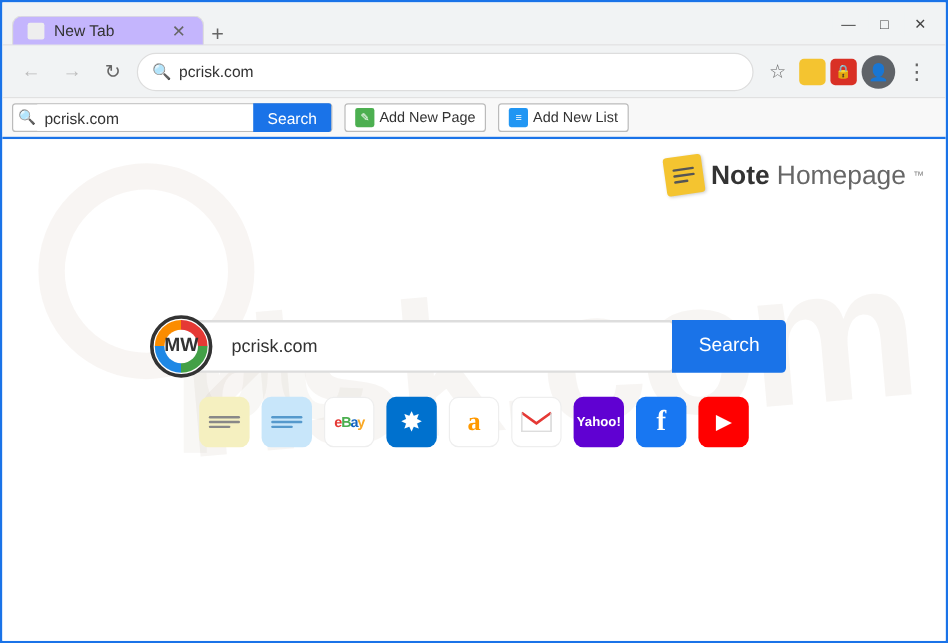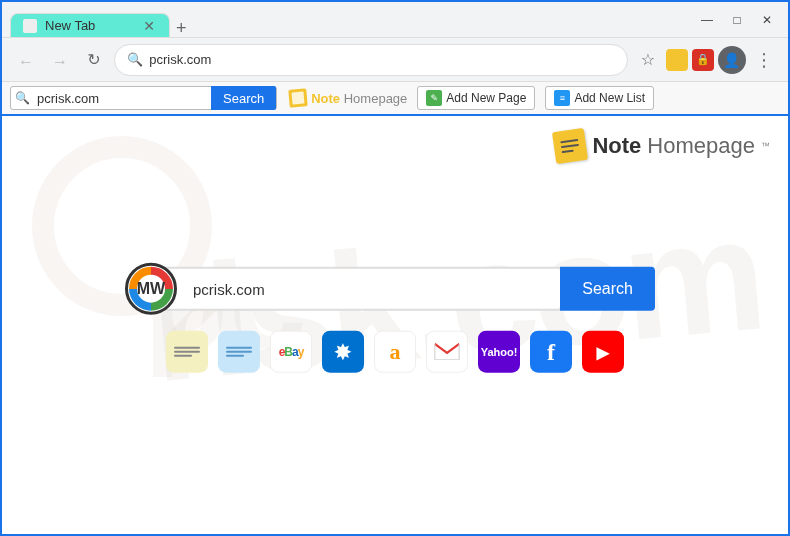--- a/index.html
+++ b/index.html
@@ -4,21 +4,21 @@
   <style>
     * { margin: 0; padding: 0; box-sizing: border-box; }
     body { width: 790px; height: 536px; font-family: Arial, sans-serif; overflow: hidden; background: #fff; }
 
     
     .browser-window { width: 790px; height: 536px; display: flex; flex-direction: column; border: 2px solid #1a73e8; }
 
     
     .title-bar { background: #f1f3f4; height: 36px; display: flex; align-items: center; padding: 0 8px; gap: 6px; border-bottom: 1px solid #ddd; }
     .tab-strip { display: flex; align-items: flex-end; flex: 1; height: 100%; }
-    .tab { background: #5eead4; border: 1px solid #ddd; border-bottom: none; border-radius: 8px 8px 0 0; padding: 0 12px; height: 24px; display: flex; align-items: center; gap: 8px; font-size: 13px; color: #333; min-width: 160px; }
+    .tab { background: #c4b5fd; border: 1px solid #ddd; border-bottom: none; border-radius: 8px 8px 0 0; padding: 0 12px; height: 24px; display: flex; align-items: center; gap: 8px; font-size: 13px; color: #333; min-width: 160px; }
     .tab-icon { width: 14px; height: 14px; background: #eee; border-radius: 2px; }
     .tab-close { margin-left: auto; color: #666; font-size: 14px; cursor: pointer; width: 16px; height: 16px; display: flex; align-items: center; justify-content: center; border-radius: 50%; }
     .new-tab-btn { background: none; border: none; color: #666; font-size: 18px; cursor: pointer; padding: 0 6px; line-height: 1; }
     .window-controls { display: flex; gap: 4px; margin-left: 8px; }
     .win-btn { width: 26px; height: 20px; background: #f1f3f4; border: none; cursor: pointer; display: flex; align-items: center; justify-content: center; font-size: 12px; color: #444; }
 
     
     .address-bar { background: #f1f3f4; height: 44px; display: flex; align-items: center; padding: 0 10px; gap: 6px; border-bottom: 1px solid #ddd; }
     .nav-btn { background: none; border: none; cursor: pointer; color: #666; font-size: 16px; width: 28px; height: 28px; display: flex; align-items: center; justify-content: center; border-radius: 50%; }
     .nav-btn.disabled { color: #bbb; cursor: default; }
@@ -120,29 +120,20 @@
       <button class="menu-btn">⋮</button>
     </div>
   </div>
 
   <div class="extension-bar">
     <div class="ext-search-wrap">
       <div class="ext-search-icon">🔍</div>
       <input class="ext-search-input" type="text" value="pcrisk.com" style="">
       <button class="ext-search-btn">Search</button>
     </div>
-    <div class="ext-bar-logo">
-      <div class="note-icon-sm">
-        <div style="width:12px;height:12px;background:#fff;opacity:0.8;border-radius:1px;"></div>
-      </div>
-      <span class="ext-bar-label">
-        <span>Note</span>
-        <span style="color:#888;font-weight:normal;">Homepage</span>
-      </span>
-    </div>
     <button class="ext-add-btn">
       <div class="ext-add-icon green">✎</div>
       <span>Add New Page</span>
     </button>
     <button class="ext-add-btn">
       <div class="ext-add-icon blue">≡</div>
       <span>Add New List</span>
     </button>
   </div>
 

